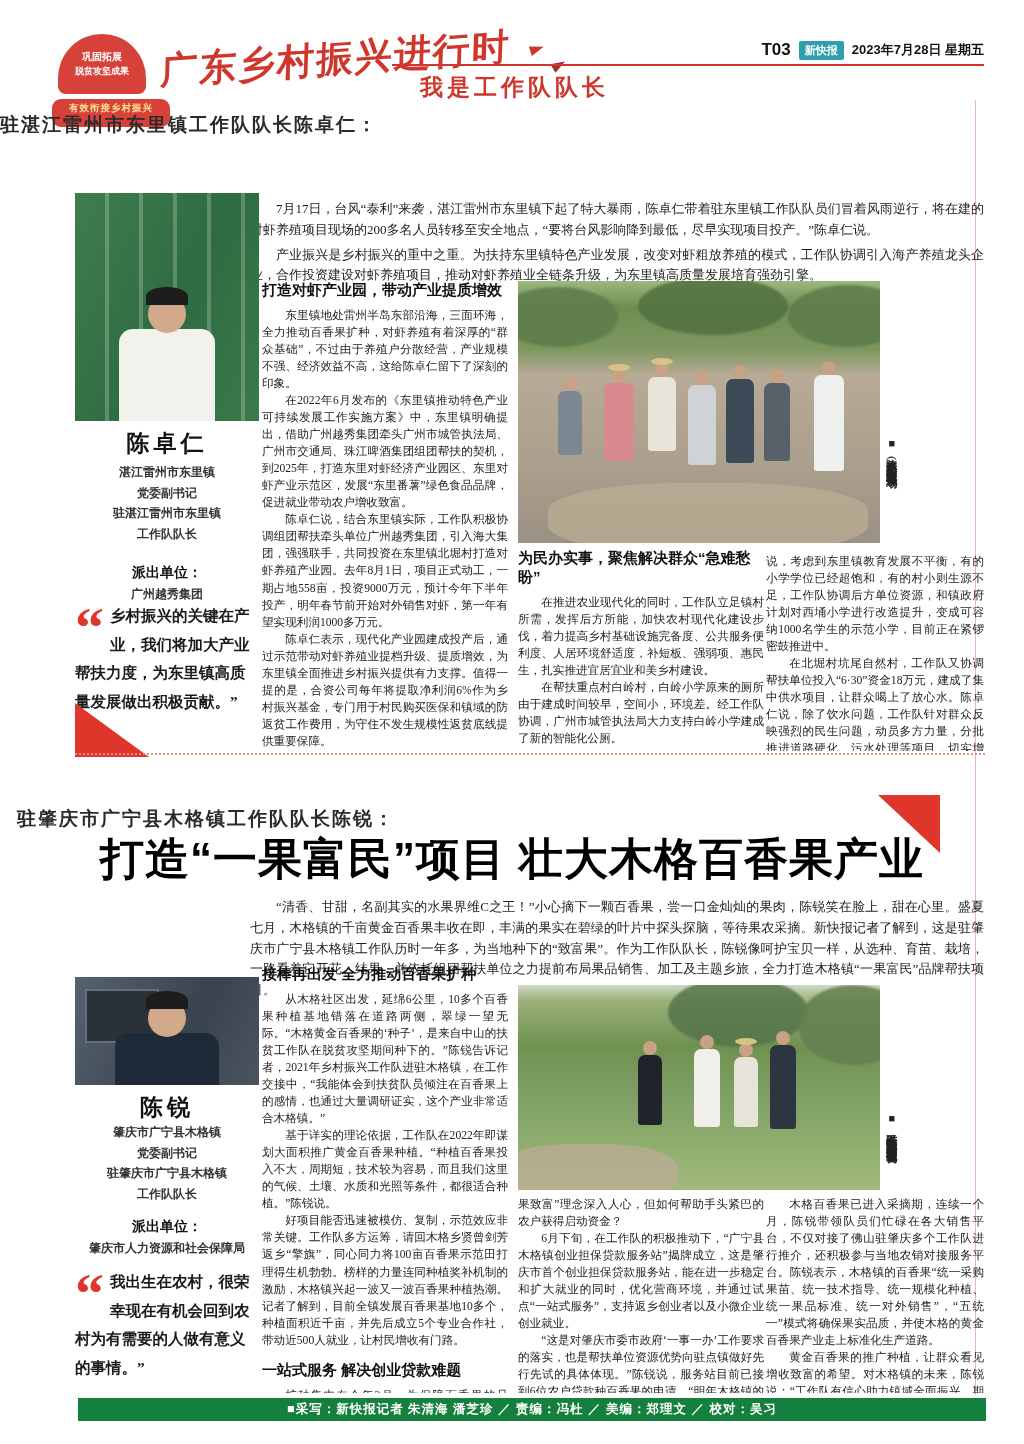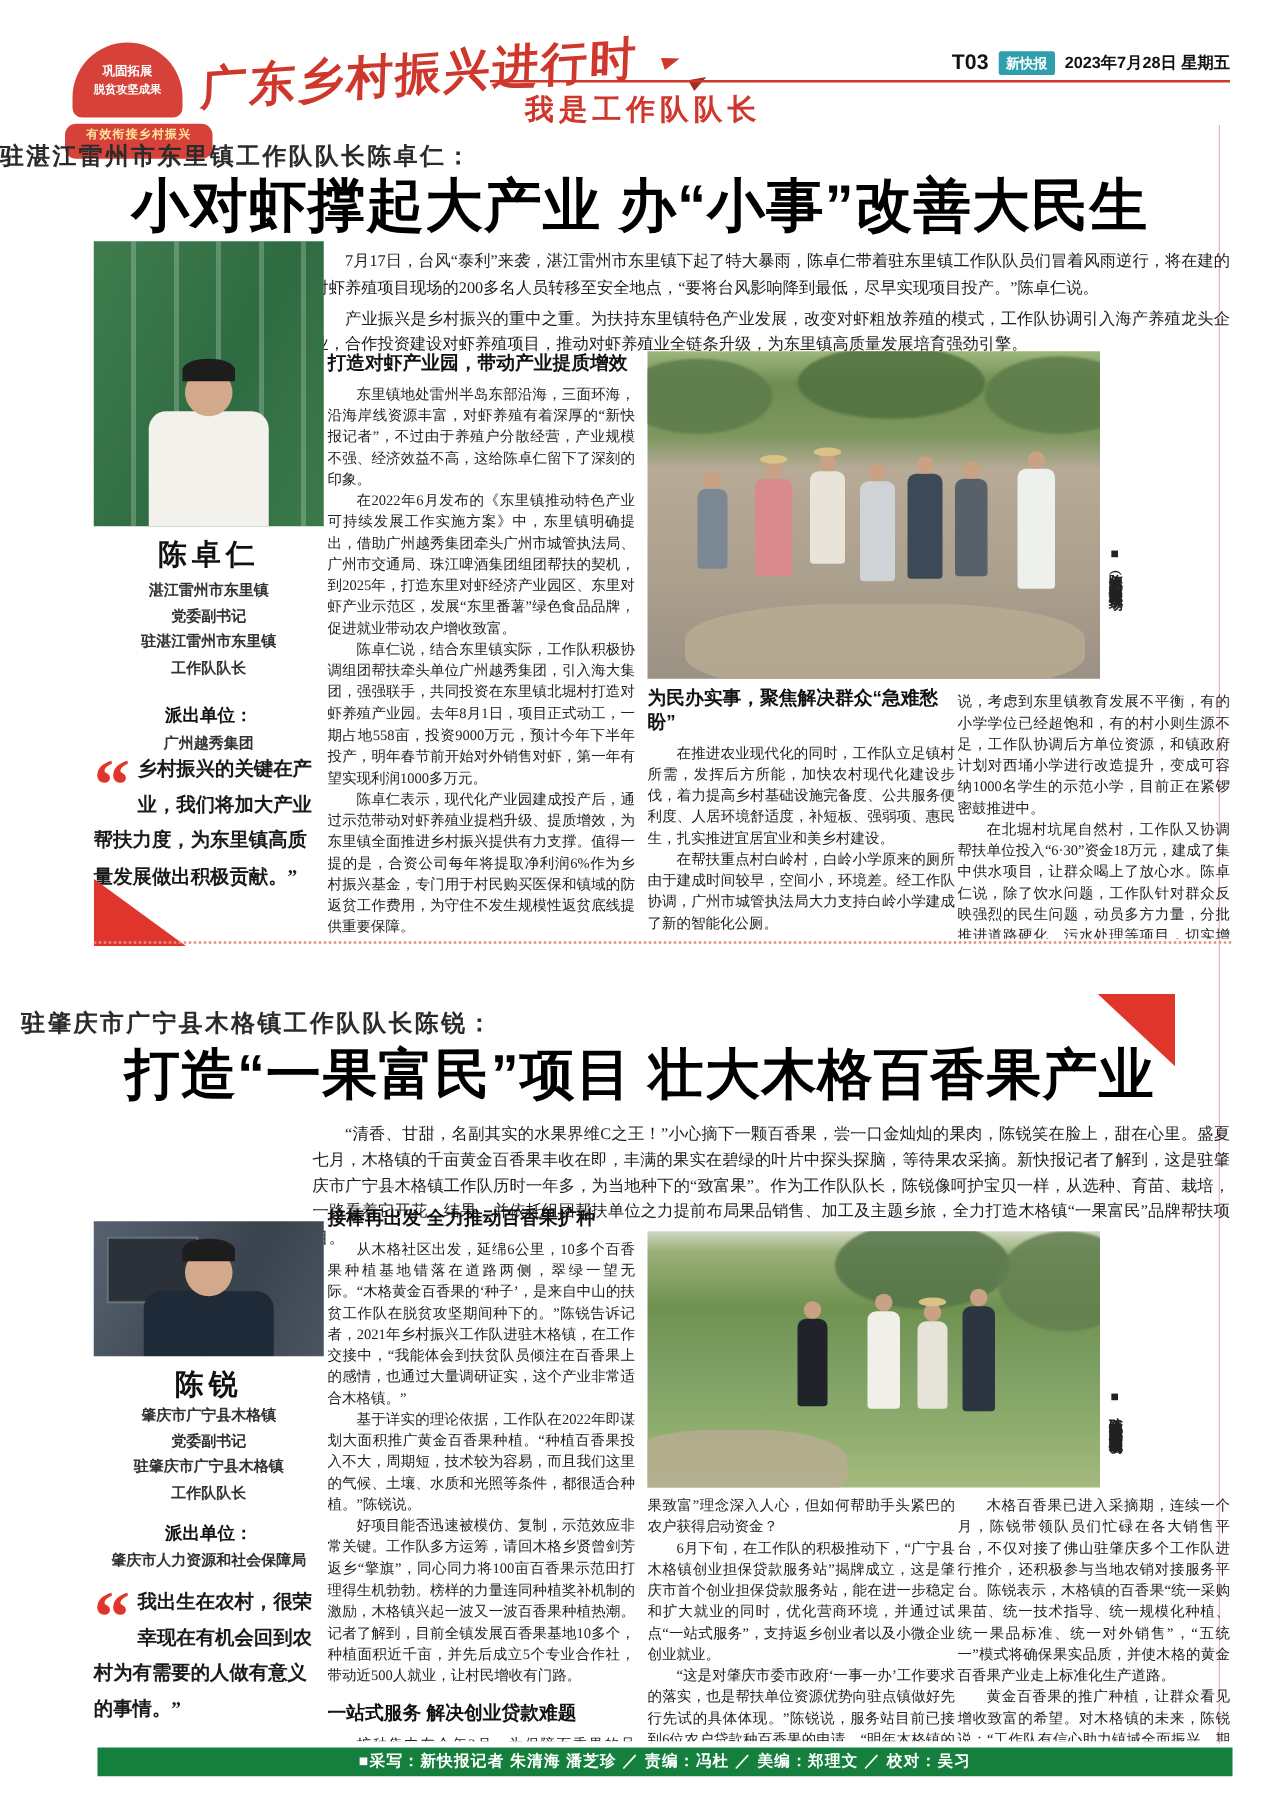--- a/index.html
+++ b/index.html
@@ -91,21 +91,20 @@
   <div class="abs hairline"></div>
   <div class="abs section-title">我是工作队队长</div>
   <div class="abs meta">
     <span class="pageno">T03</span>
     <span class="paper-badge">新快报</span>
     <span class="date">2023年7月28日 星期五</span>
   </div>
   <div class="abs page-border" style="right:48px;top:100px;width:1.5px;height:1295px;"></div>
 
   <div class="abs kicker" style="top:112px;">驻湛江雷州市东里镇工作队队长陈卓仁：</div>
-  <div class="abs headline" style="top:134px;">小对虾撑起大产业  办“小事”改善大民生</div>
 
   <div class="abs intro" style="left:250px;top:199px;width:734px;">
       <p>7月17日，台风“泰利”来袭，湛江雷州市东里镇下起了特大暴雨，陈卓仁带着驻东里镇工作队队员们冒着风雨逆行，将在建的对虾养殖项目现场的200多名人员转移至安全地点，“要将台风影响降到最低，尽早实现项目投产。”陈卓仁说。</p>
       <p>产业振兴是乡村振兴的重中之重。为扶持东里镇特色产业发展，改变对虾粗放养殖的模式，工作队协调引入海产养殖龙头企业，合作投资建设对虾养殖项目，推动对虾养殖业全链条升级，为东里镇高质量发展培育强劲引擎。</p>
     </div>
 
   <div class="abs portrait portrait1" style="left:75px;top:193px;width:184px;height:228px;">
     <div class="banner-text"></div>
     <div class="bust" style="width:96px;height:92px;background:#f2f1ec;"></div>
   </div>
@@ -120,21 +119,21 @@
   <div class="abs dispatch-unit" style="left:75px;top:586px;width:184px;">广州越秀集团</div>
   <div class="abs quote" style="left:75px;top:602px;width:182px;">
     <span class="qmark">“</span>
     <span class="qtext">乡村振兴的关键在产业，我们将加大产业帮扶力度，为东里镇高质量发展做出积极贡献。”</span>
   </div>
   <div class="abs tri-left" style="left:75px;top:703px;width:74px;height:54px;"></div>
 
   <div class="abs col" style="left:262px;top:281px;width:246px;height:470px;">
     <p class="subhead">打造对虾产业园，带动产业提质增效</p>
     <div>
-        <p class="para">东里镇地处雷州半岛东部沿海，三面环海，沿海岸线资源丰富，对虾养殖有着深厚的“新快报记者”，不过由于养殖户分散经营，产业规模不强、经济效益不高，这给陈卓仁留下了深刻的印象。</p>
+        <p class="para">东里镇地处雷州半岛东部沿海，三面环海，全力推动百香果扩种，对虾养殖有着深厚的“群众基础”，不过由于养殖户分散经营，产业规模不强、经济效益不高，这给陈卓仁留下了深刻的印象。</p>
         <p class="para">在2022年6月发布的《东里镇推动特色产业可持续发展工作实施方案》中，东里镇明确提出，借助广州越秀集团牵头广州市城管执法局、广州市交通局、珠江啤酒集团组团帮扶的契机，到2025年，打造东里对虾经济产业园区、东里对虾产业示范区，发展“东里番薯”绿色食品品牌，促进就业带动农户增收致富。</p>
         <p class="para">陈卓仁说，结合东里镇实际，工作队积极协调组团帮扶牵头单位广州越秀集团，引入海大集团，强强联手，共同投资在东里镇北堀村打造对虾养殖产业园。去年8月1日，项目正式动工，一期占地558亩，投资9000万元，预计今年下半年投产，明年春节前开始对外销售对虾，第一年有望实现利润1000多万元。</p>
         <p class="para">陈卓仁表示，现代化产业园建成投产后，通过示范带动对虾养殖业提档升级、提质增效，为东里镇全面推进乡村振兴提供有力支撑。值得一提的是，合资公司每年将提取净利润6%作为乡村振兴基金，专门用于村民购买医保和镇域的防返贫工作费用，为守住不发生规模性返贫底线提供重要保障。</p>
       </div>
   </div>
 
   <div class="abs photo photo1" style="left:518px;top:281px;width:362px;height:262px;">
     <div class="treeblob" style="left:-20px;top:6px;width:120px;height:60px;"></div>
     <div class="treeblob" style="left:120px;top:-4px;width:150px;height:58px;background:#51713f;"></div>
     <div class="treeblob" style="left:270px;top:4px;width:120px;height:62px;"></div>

